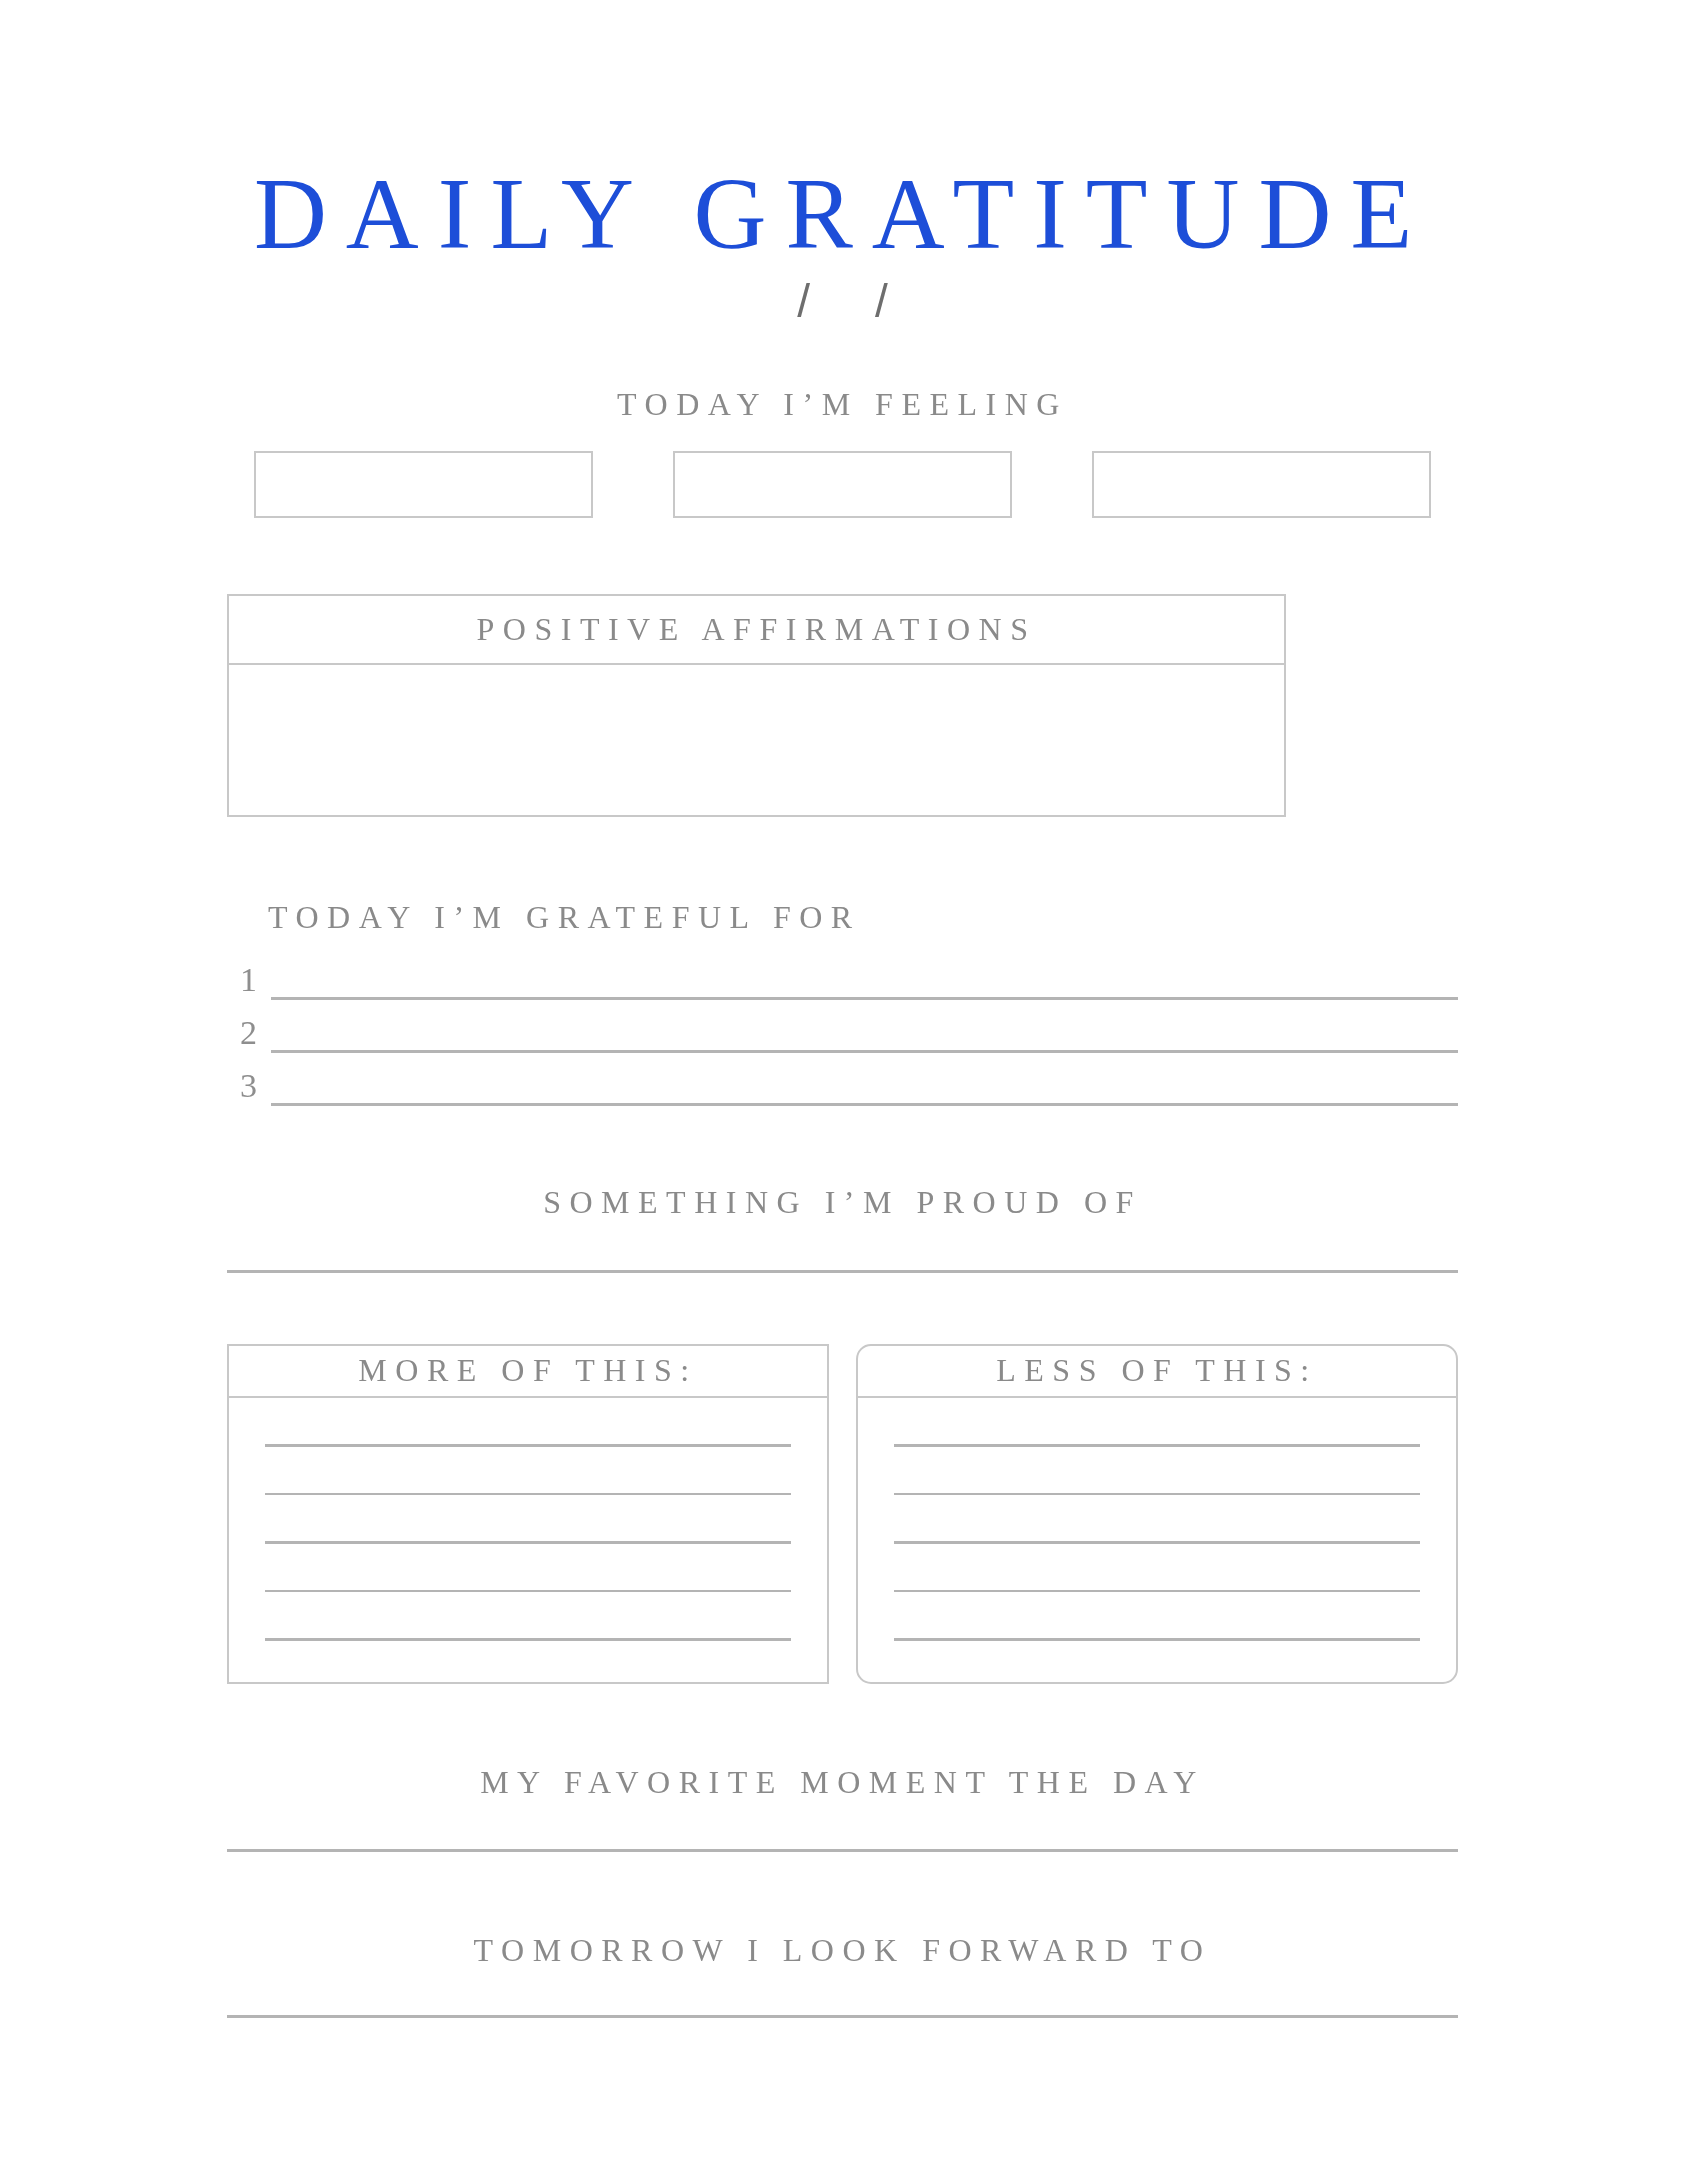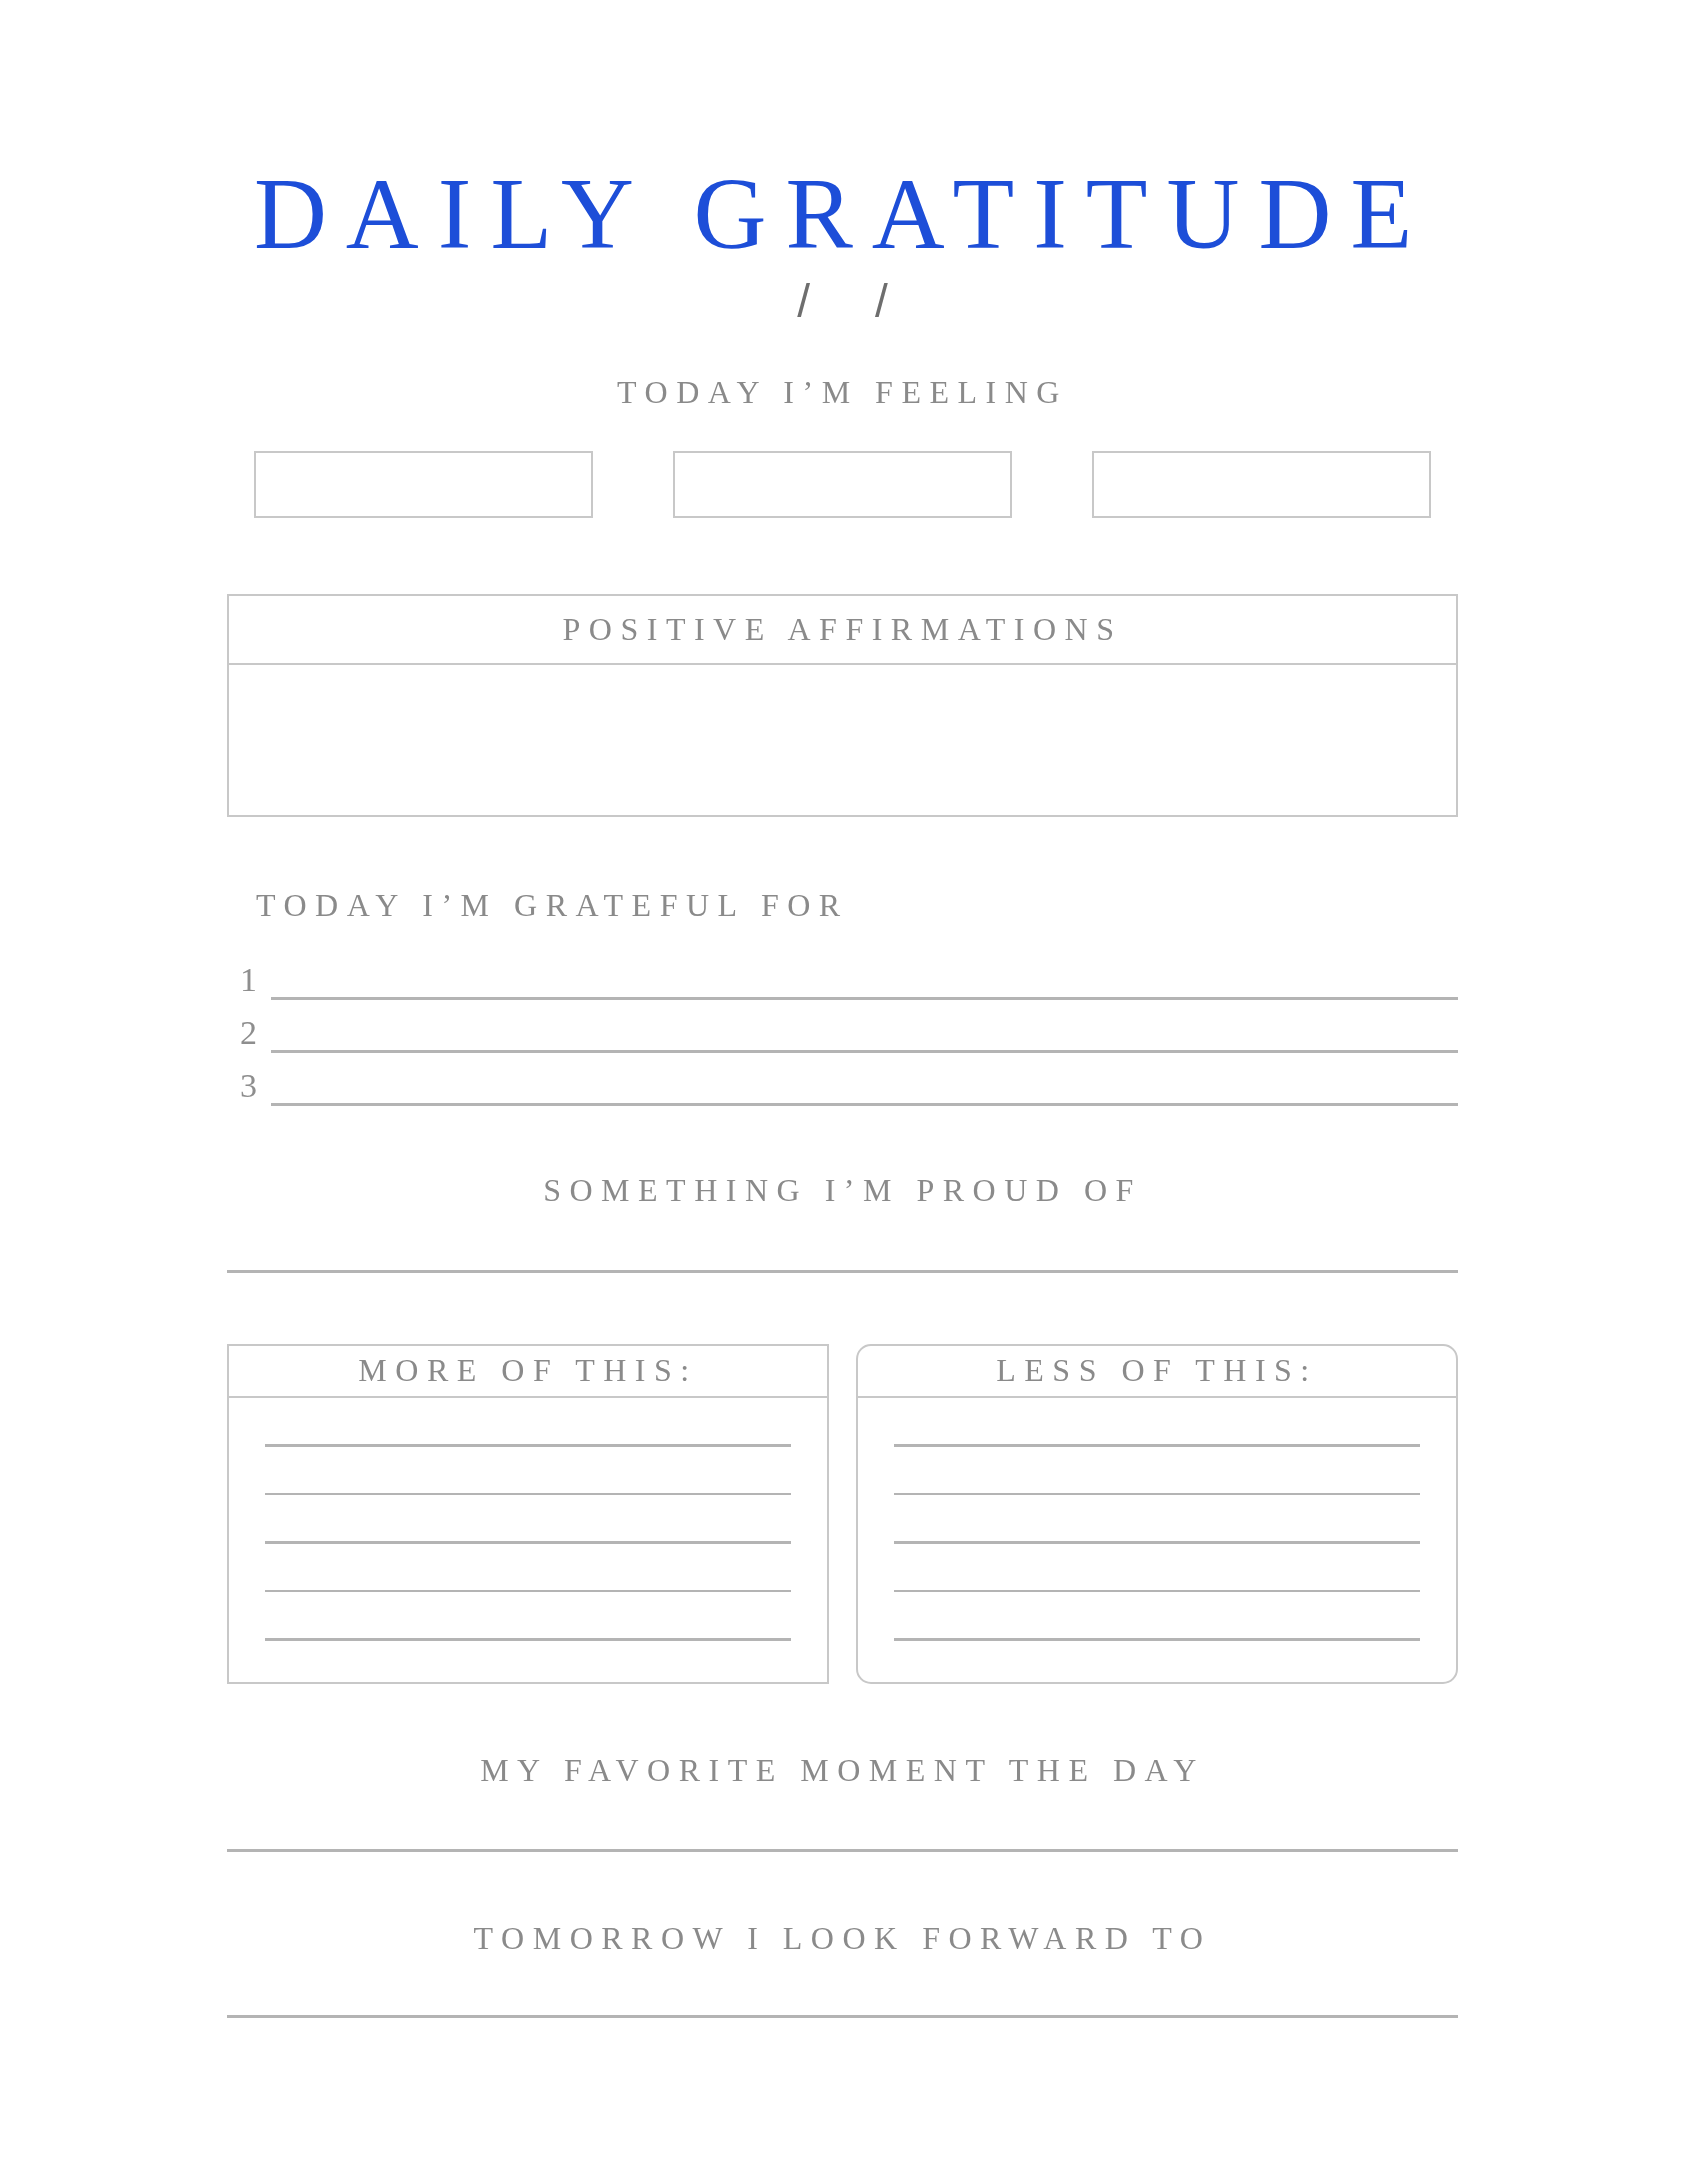--- a/index.html
+++ b/index.html
@@ -44,21 +44,21 @@
   .slash {
     font-family: "Liberation Sans", sans-serif;
     font-weight: 400;
     font-size: 46px;
     line-height: 1;
     color: #6e6e6e;
   }
 
   
   .heading {
-    margin: 0;
+    margin: 12px;
     font-family: "Liberation Serif", serif;
     font-weight: 400;
     font-size: 32px;
     line-height: 1.1;
     letter-spacing: 8.5px;
     color: #8a8a8a;
     white-space: nowrap;
   }
   .heading.centered {
     position: absolute;
@@ -89,21 +89,21 @@
     height: 67px;
     border: 2.6px solid #c8c8c8;
     background: #ffffff;
   }
 
   
   .affirmations-box {
     position: absolute;
     left: 227px;
     top: 594px;
-    width: 1231px;
+    width: 1059px;
     height: 223px;
     border: 2.6px solid #c8c8c8;
     background: #ffffff;
   }
   .affirmations-header {
     height: 69px;
     border-bottom: 2.6px solid #c8c8c8;
     display: flex;
     align-items: center;
     justify-content: center;

